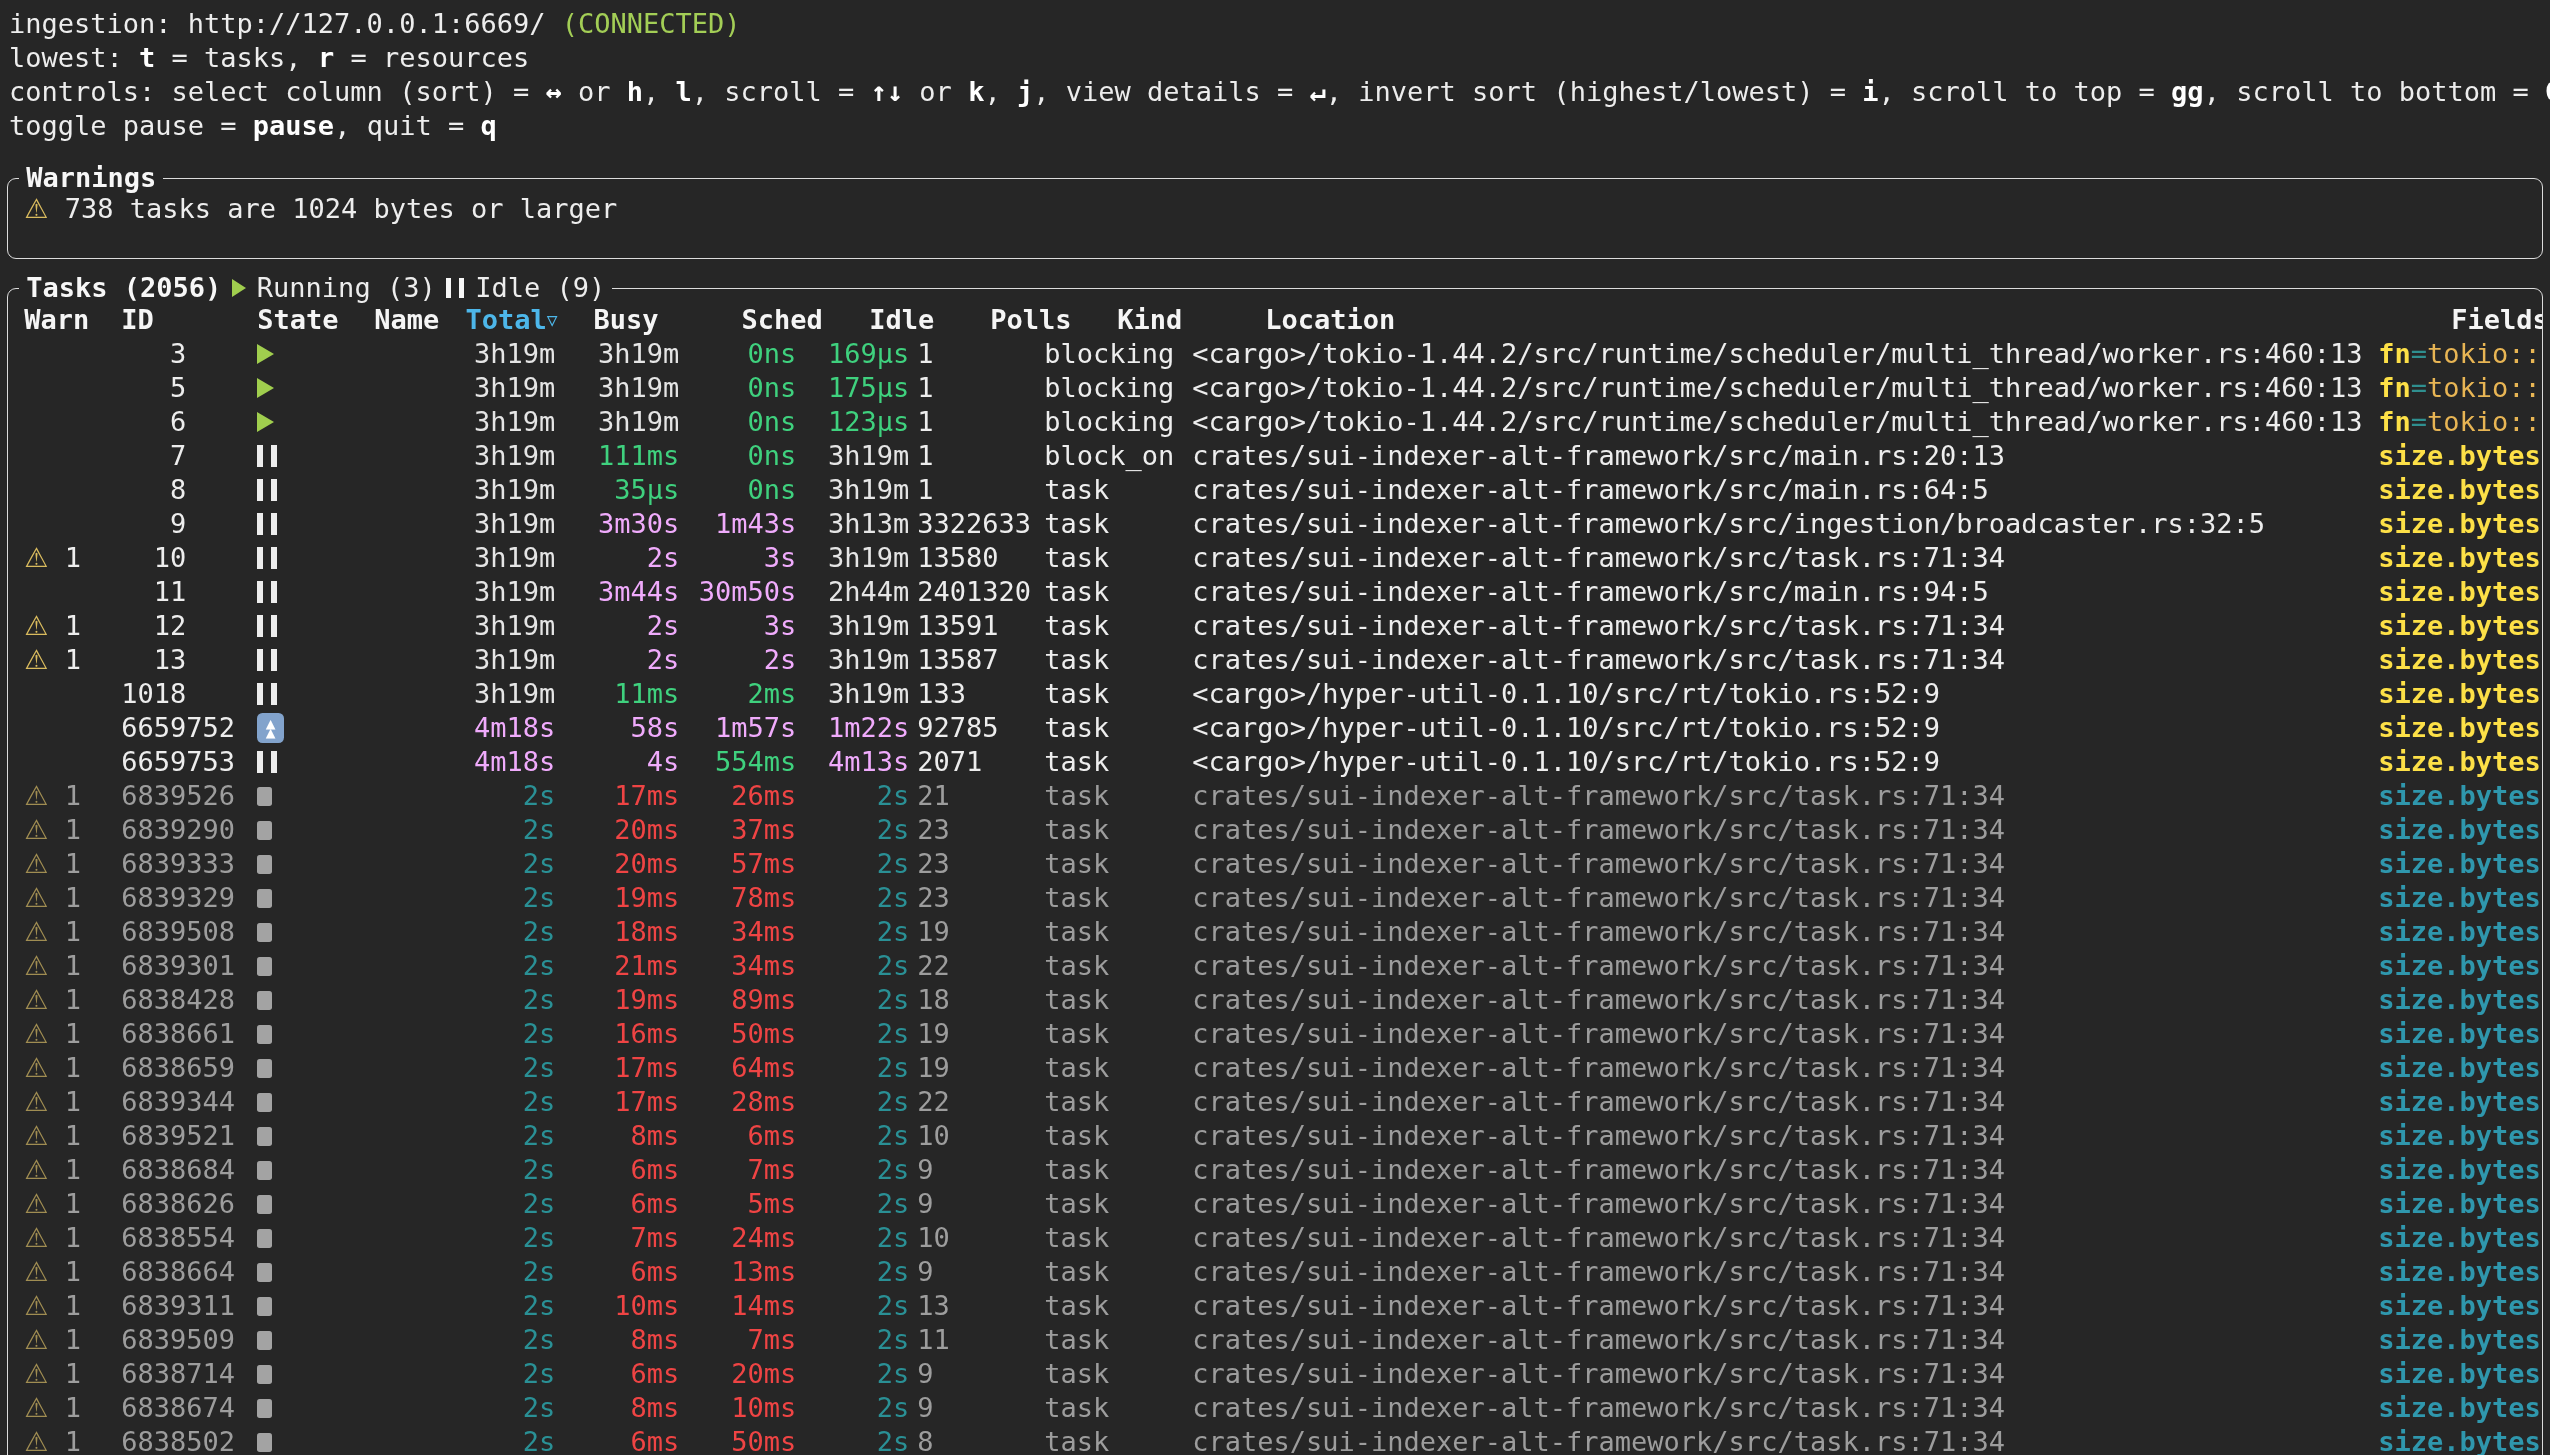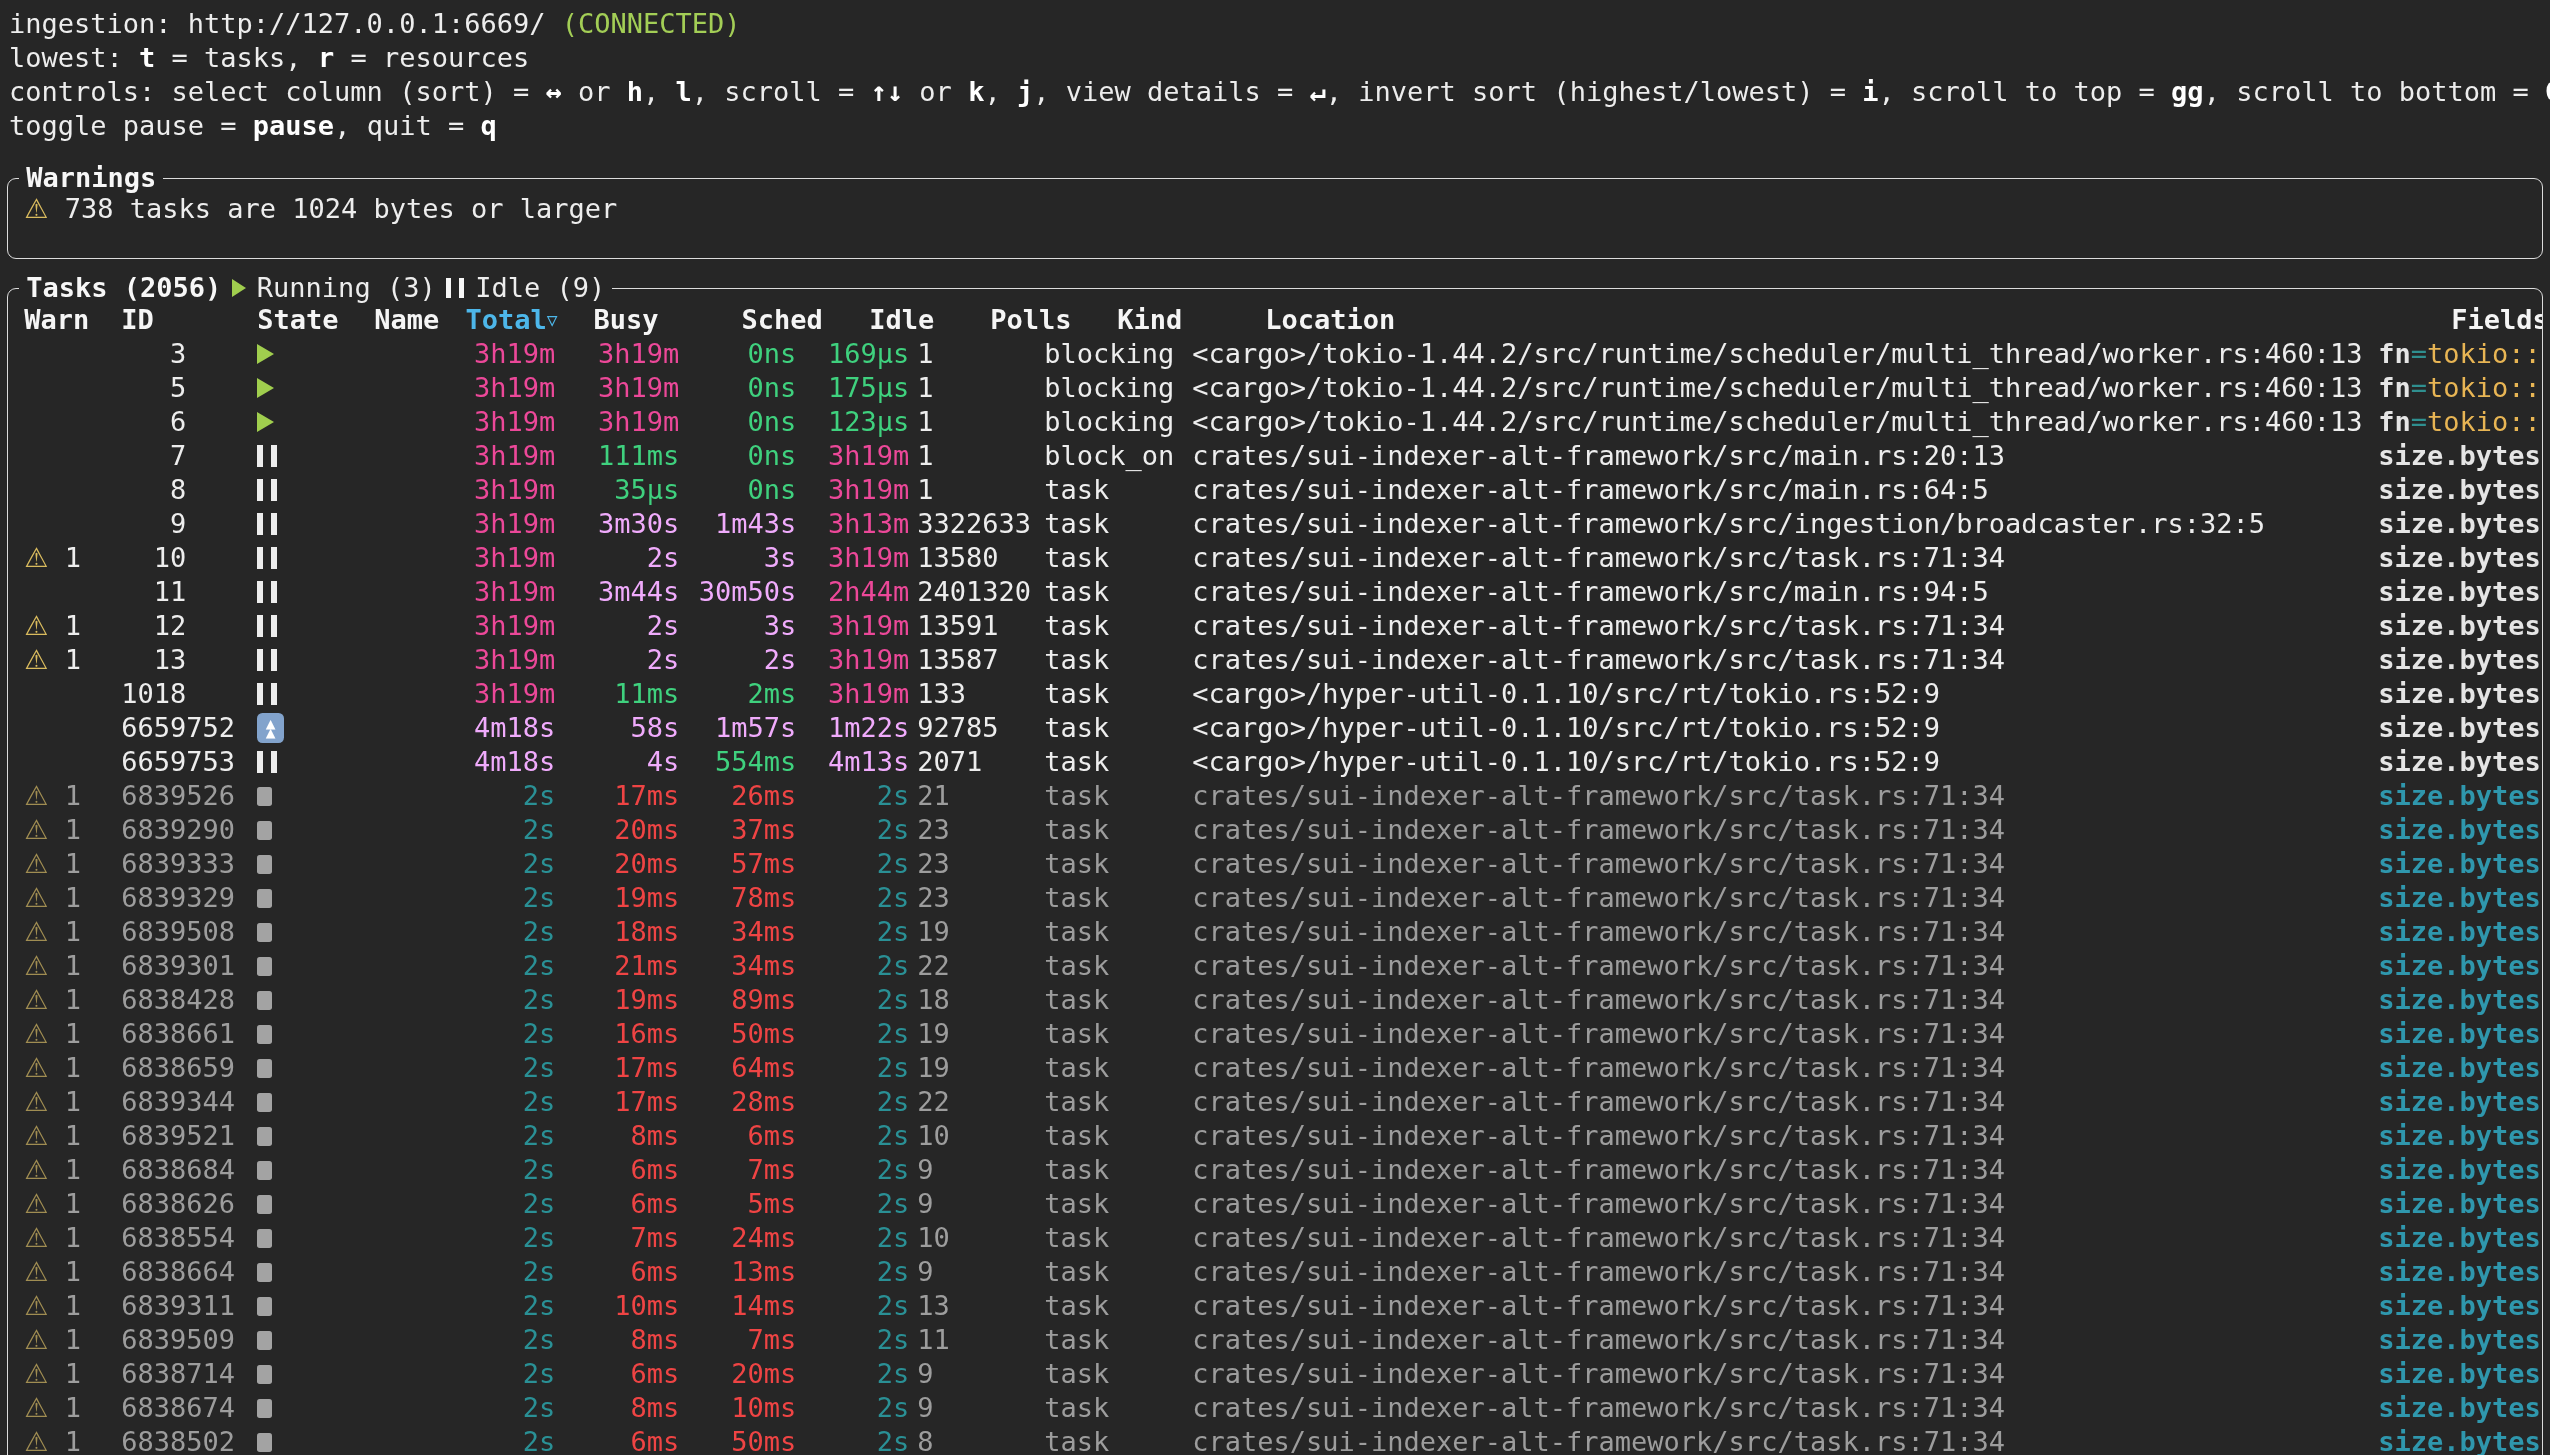--- a/index.html
+++ b/index.html
@@ -44,25 +44,25 @@
   .c-kind{width:139px;margin-left:9px}
   .c-loc{width:1177px;margin-left:9px}
   .c-fields{flex:1 1 auto;margin-left:9px;overflow:hidden}
   .thead .c-total{ text-align:left;padding-left:7.2px;color:#4db7ea }
   .thead .c-busy{ text-align:left;padding-left:31px }
   .thead .c-sched{text-align:left;padding-left:24px }
   .thead .c-idle{ text-align:left;padding-left:10.8px }
   .sort-ind{font-family:"DejaVu Sans",sans-serif;font-weight:normal;font-size:21.5px;vertical-align:1.8px}
 
   
-  .d-blue{color:#ec4899}
+  .d-blue{color:#e5e5e5}
   .d-cyan{color:#f0abfc}
   .d-green{color:#3fd17e}
   
-  .f-n{color:#e5e5e5;font-weight:bold}
+  .f-n{color:#fde047;font-weight:bold}
   .f-e{color:#2f8f8f}
   .f-v{color:#e8b554}
 
   
   .dim{color:#9d9d9d}
   .dim .d-cyan{color:#2a9095}
   .dim .d-green{color:#ef4444}
   .dim .warn-ic{color:#a08d52}
   .dim .f-n{color:#2f97ad}
 

